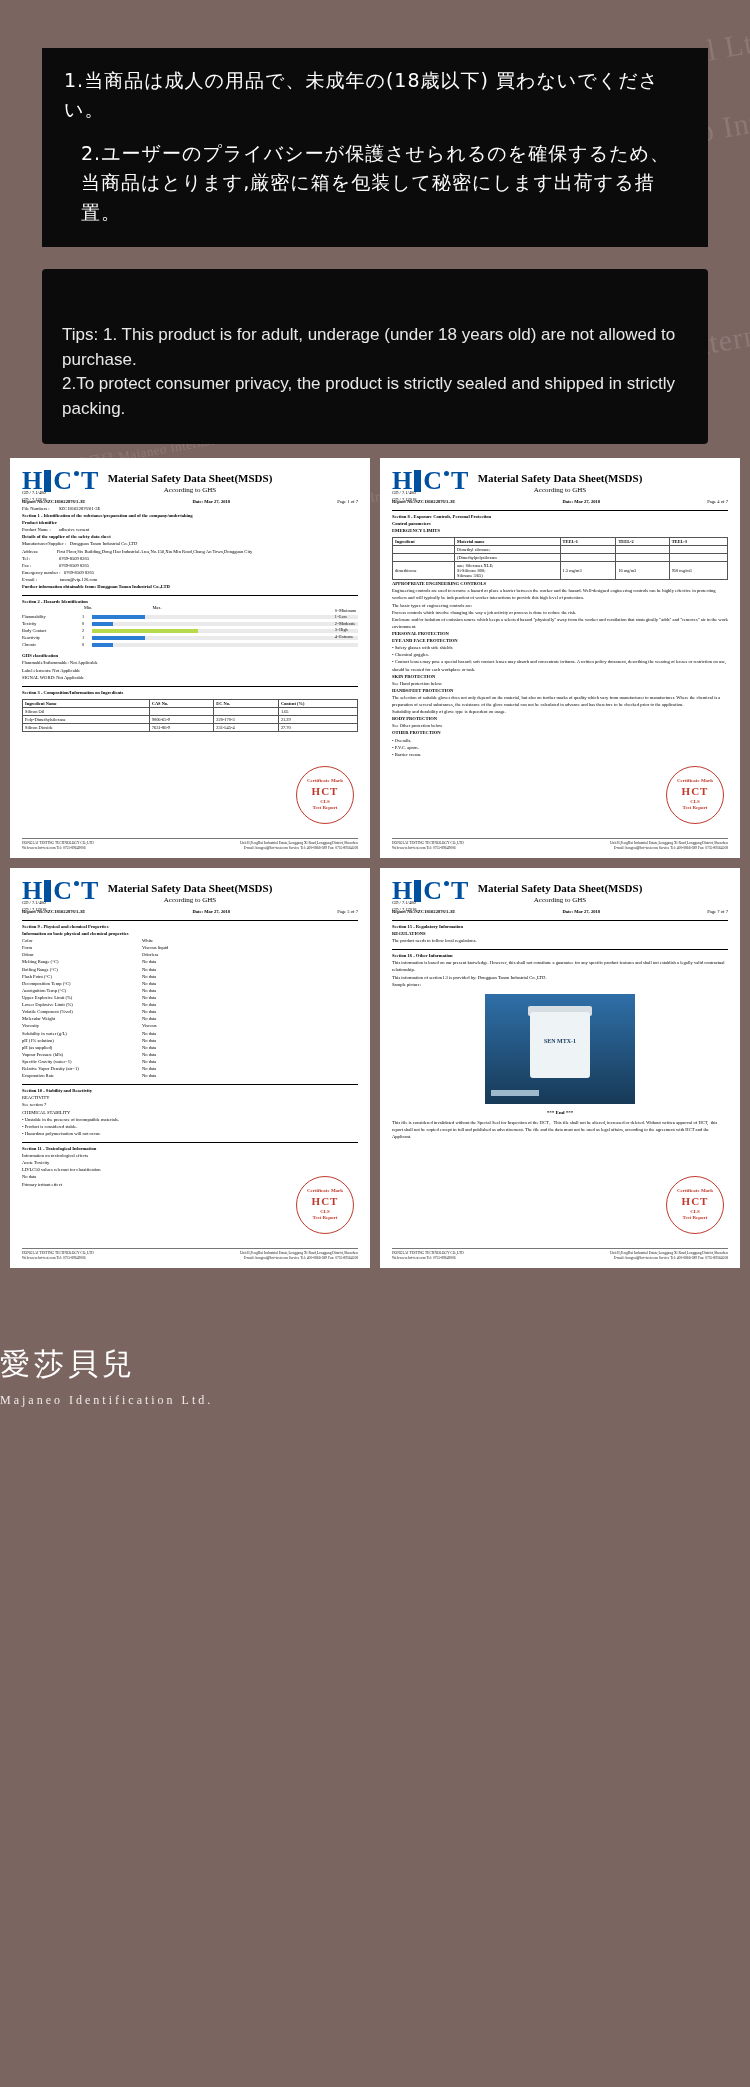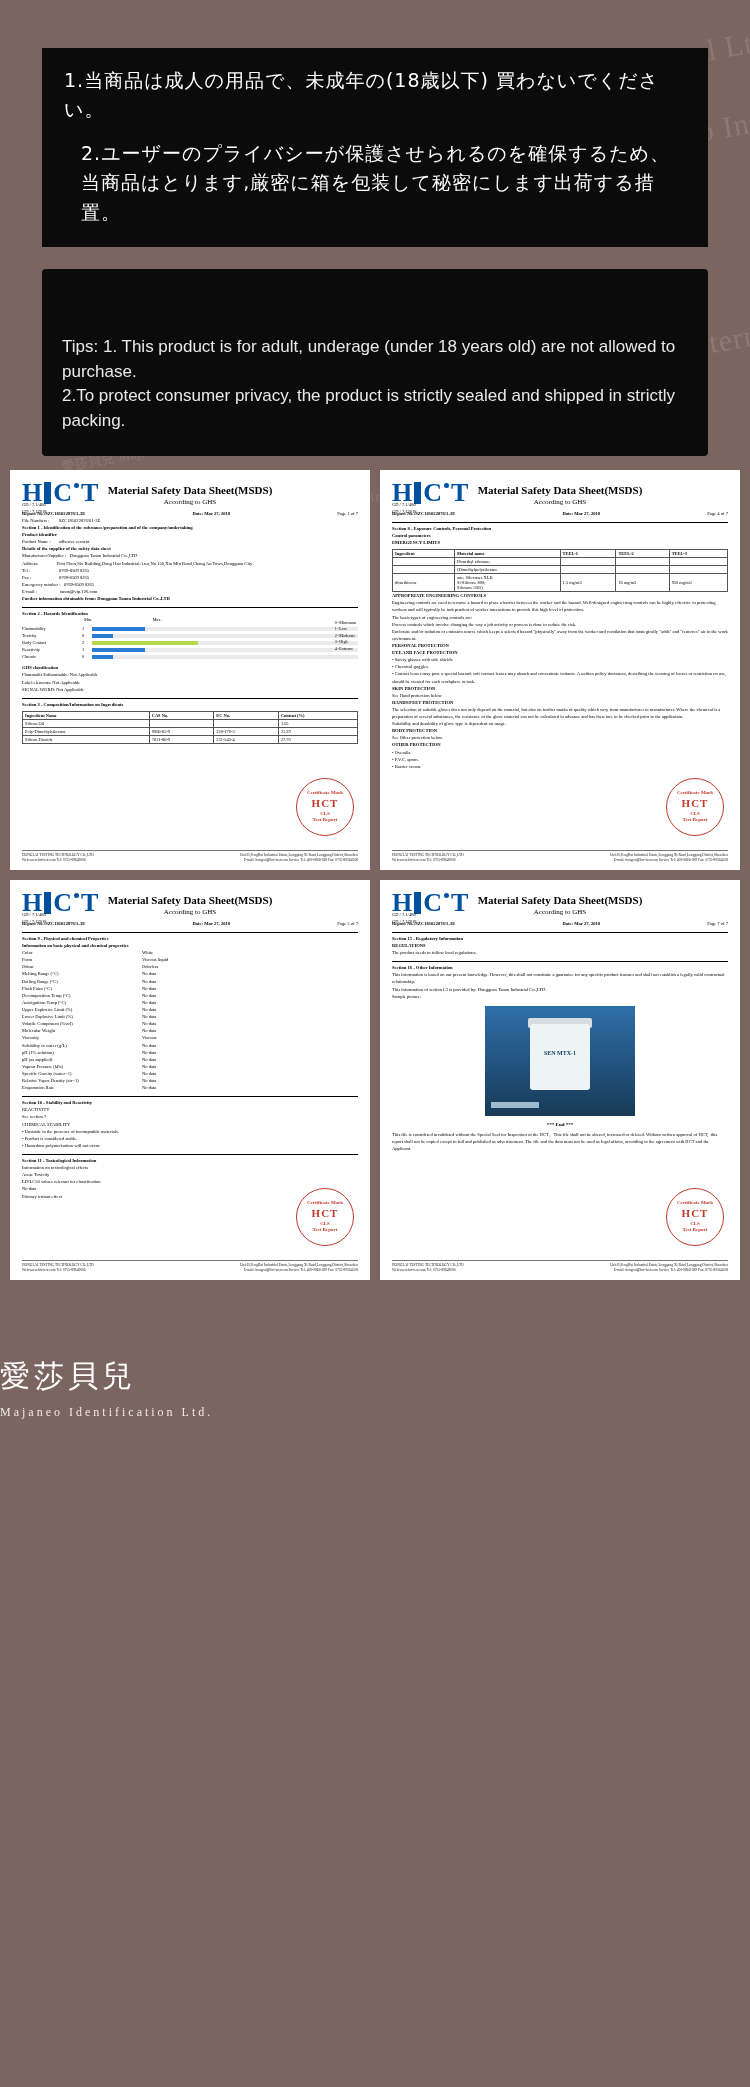--- a/index.html
+++ b/index.html
@@ -62,21 +62,21 @@
     line-height:1.55;
     color:#fff;
     font-family:"DejaVu Sans", sans-serif;
     letter-spacing:1px;
   }
   .jp-box p:last-child { margin-bottom:0;margin-left:17px; }
 
   .en-box {
     background:#0b0b0b;
     margin:22px 14px 0 14px;
-    padding:28px 20px 22px 20px;
+    padding:16px 20px 22px 20px;
     border-radius:4px;
     position:relative;
     z-index:2;
     min-height:150px;
   }
   .en-box .spacer { height:38px; }
   .en-box p {
     margin:0;
     font-size:17px;
     line-height:1.45;

